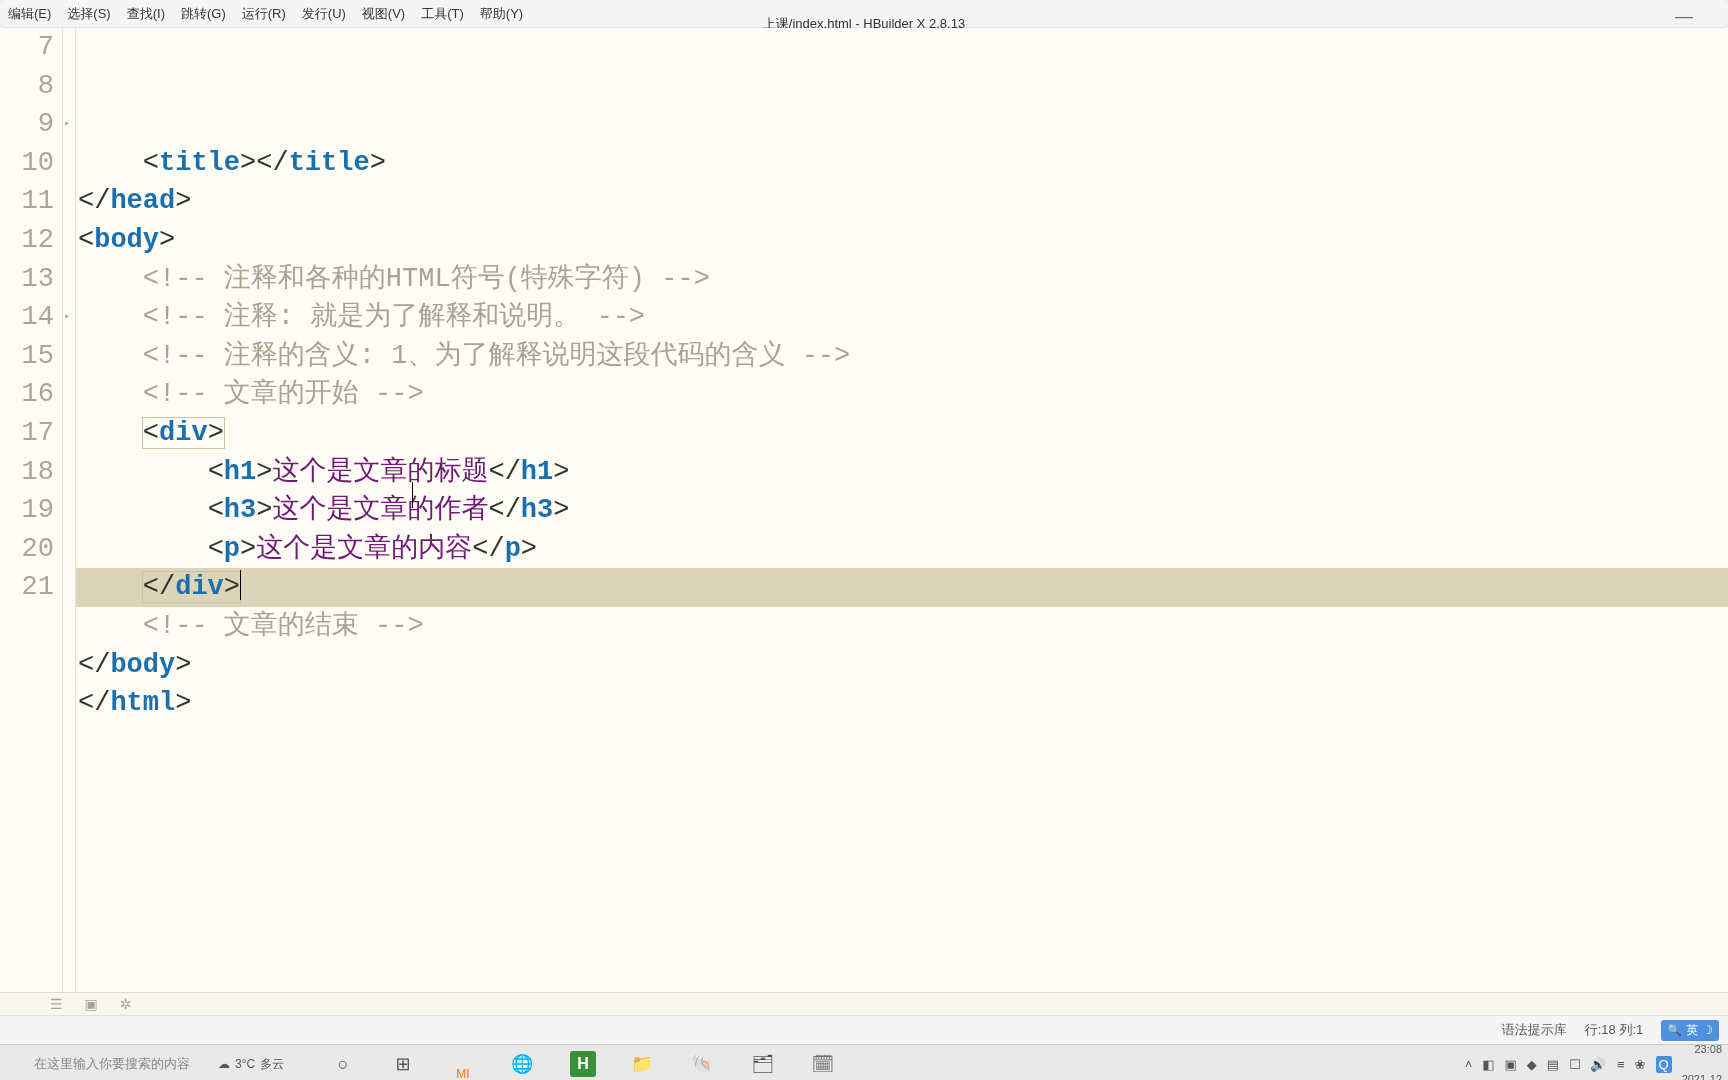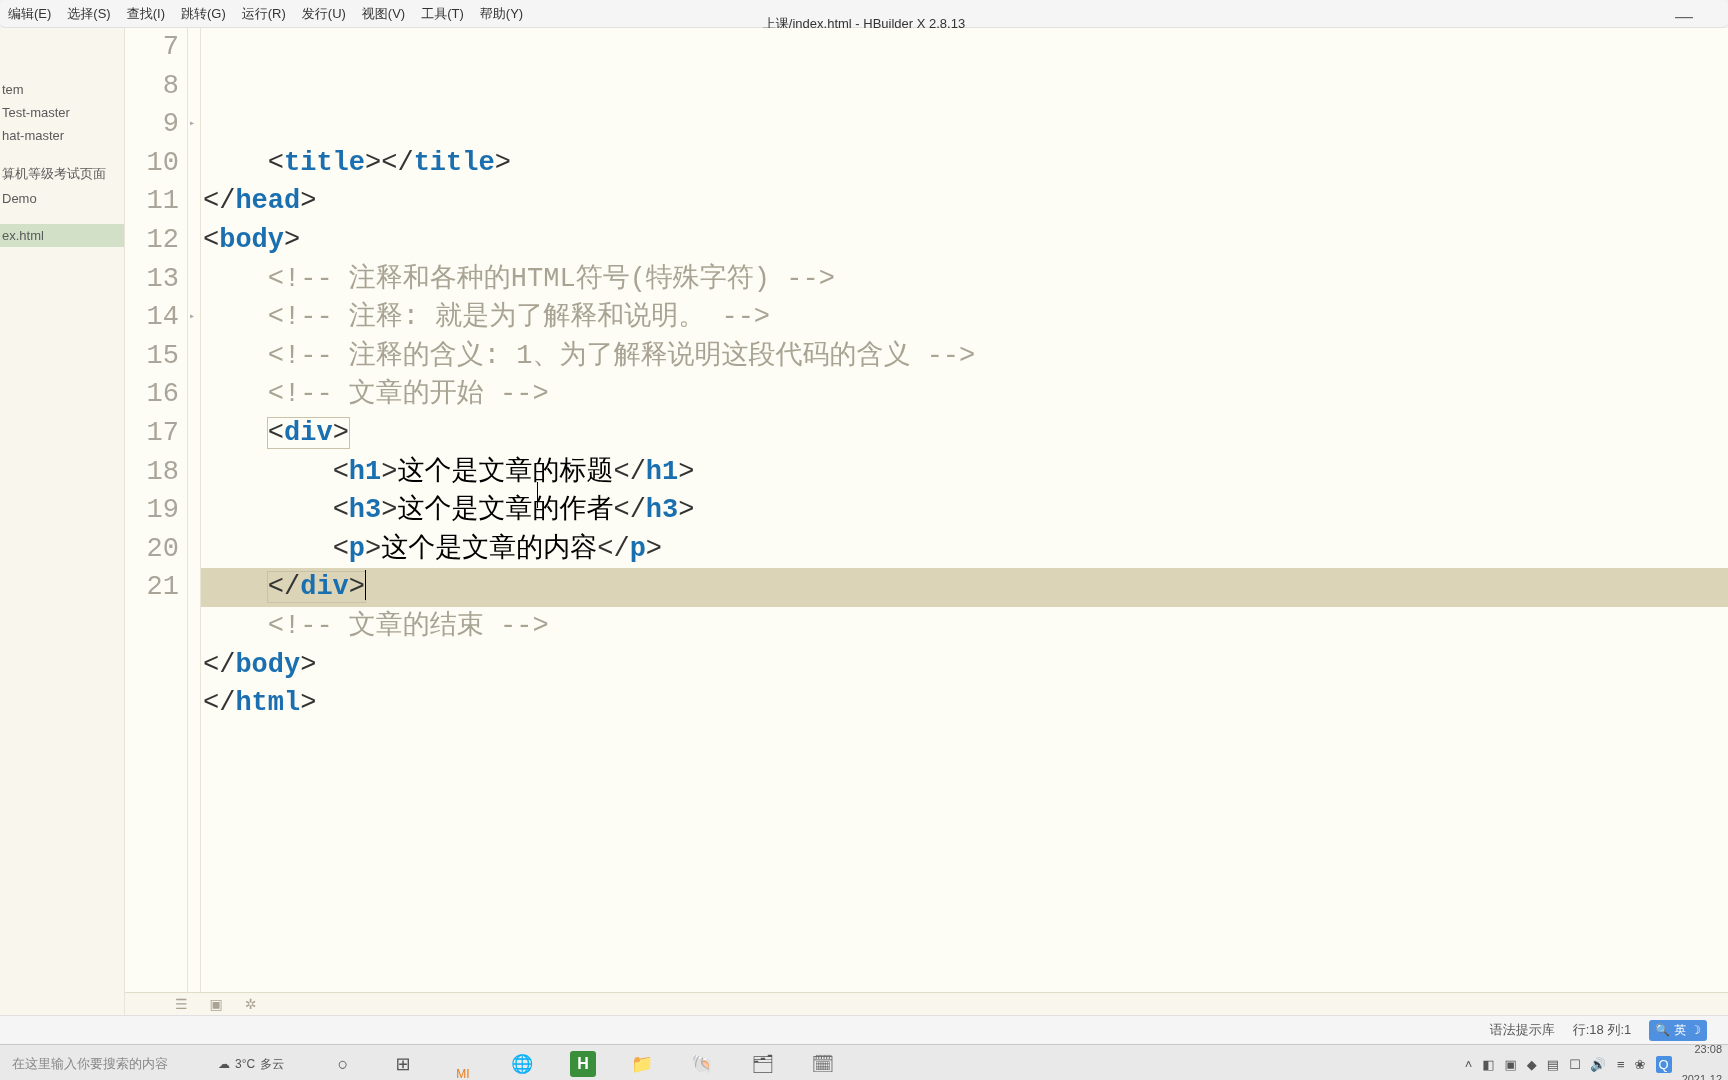--- a/index.html
+++ b/index.html
@@ -23,31 +23,31 @@
 .gutter{width:54px;text-align:right;color:#aaa59a;padding-right:8px;border-right:1px solid #e8e4d8;user-select:none;background:#fefdf5;}
 .gutter .ln{height:38.6px;}
 .fold-col{width:12px;border-right:1px solid #e8e4d8;position:relative;}
 .fold-mark{position:absolute;left:1px;font-size:10px;color:#aaa;line-height:1;}
 .code{flex:1;white-space:pre;color:#333;position:relative;}
 .code .line{height:38.6px;padding-left:2px;}
 .hl{background:#dbd4b7;}
 .tok-angle{color:#333;}
 .tok-tag{color:#1a6fb0;font-weight:600;}
 .tok-comment{color:#a8a393;}
-.tok-text{color:#000000;text-align:right;}
+.tok-text{color:#701a75;text-align:right;}
 .cursor{display:inline-block;width:1px;height:30px;background:#000;vertical-align:middle;position:relative;top:-2px;}
 .caret-free{position:absolute;left:336px;top:454px;width:1px;height:26px;background:#000;}
 
 .iconstrip{height:22px;background:#f9f6ed;border-top:1px solid #e0dcc8;display:flex;align-items:center;padding-left:50px;gap:22px;font-size:14px;color:#a8a393;}
 
-.statusbar{height:28px;background:#f5f5f5;border-top:1px solid #e0e0e0;display:flex;align-items:center;font-size:13px;color:#555;justify-content:flex-end;padding-right:21px;gap:18px;}
+.statusbar{height:28px;background:#f5f5f5;border-top:1px solid #e0e0e0;display:flex;align-items:center;font-size:13px;color:#555;justify-content:flex-end;padding-right:9px;gap:18px;}
 .statusbar .pill{background:#5090e0;color:#fff;padding:2px 6px;border-radius:3px;font-size:12px;display:flex;align-items:center;gap:4px;}
 
 .taskbar{height:38px;background:#e9e9e9;border-top:1px solid #c8c8c8;display:flex;align-items:center;font-size:13px;color:#555;position:relative;}
-.taskbar .search{padding-left:12px;color:#888;}
+.taskbar .search{padding-left:12px;color:#888;margin-left:22px;}
 .taskbar .tray{position:absolute;right:6px;display:flex;align-items:center;gap:10px;font-size:12px;color:#555;}
 .taskbar .apps{position:absolute;left:330px;display:flex;align-items:center;gap:34px;}
 .taskbar .app-ico{width:26px;height:26px;display:flex;align-items:center;justify-content:center;font-size:18px;}
 .weather{position:absolute;left:218px;display:flex;align-items:center;gap:5px;font-size:12px;}
 .clock{display:flex;flex-direction:column;align-items:flex-end;line-height:1.15;font-size:11px;gap:17px;}
 .tray-ico{font-size:13px;}
 </style>
 </head>
 <body>
 
@@ -60,30 +60,20 @@
   <span class="menu-item">发行(U)</span>
   <span class="menu-item">视图(V)</span>
   <span class="menu-item">工具(T)</span>
   <span class="menu-item">帮助(Y)</span>
   <span class="title">上课/index.html - HBuilder X 2.8.13</span>
   <span class="min-btn">—</span>
 </div>
 
 <div class="workspace">
 
-  <div class="sidebar">
-    <div class="item">tem</div>
-    <div class="item">Test-master</div>
-    <div class="item">hat-master</div>
-    <div class="sep"></div>
-    <div class="item">算机等级考试页面</div>
-    <div class="item">Demo</div>
-    <div class="sep"></div>
-    <div class="item sel">ex.html</div>
-  </div>
 
   <div class="editor-col">
 
     <div class="editor">
       <div class="gutter" id="gutter">
           <div class="ln">7</div>
           <div class="ln">8</div>
           <div class="ln">9</div>
           <div class="ln">10</div>
           <div class="ln">11</div>

